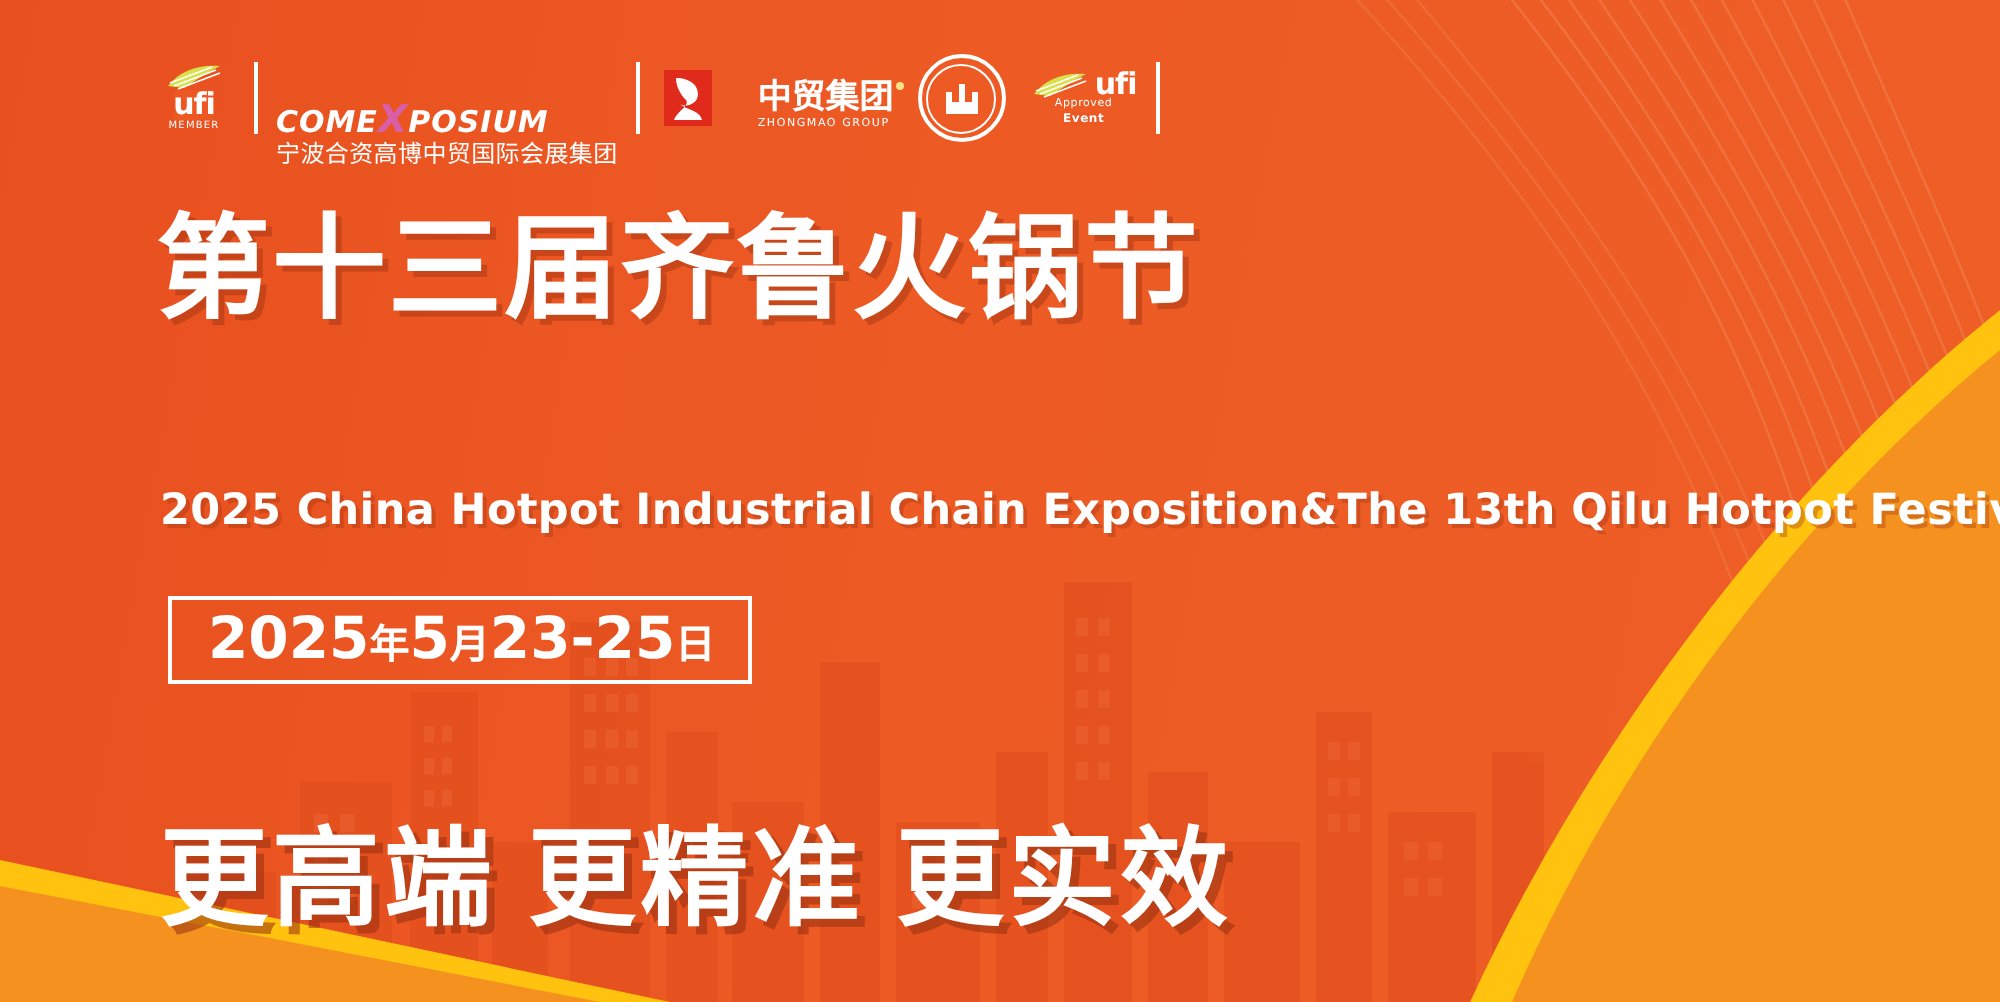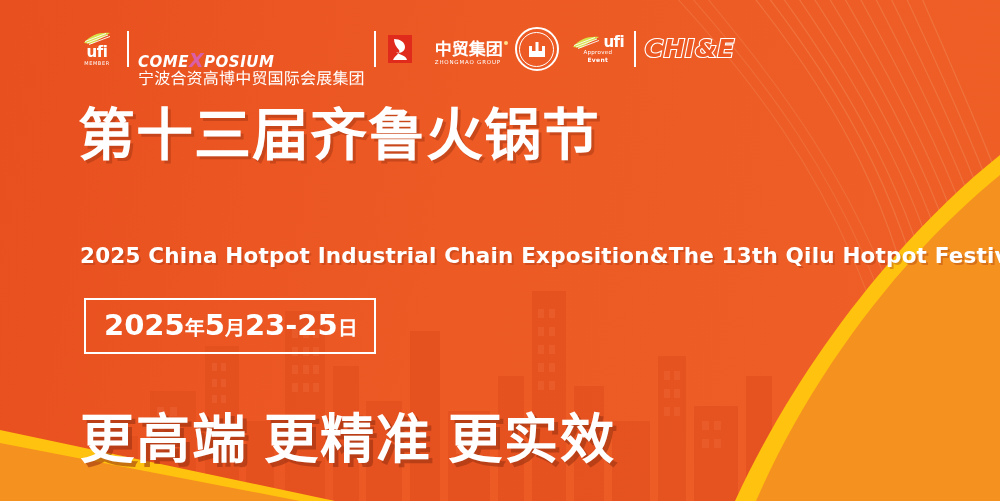--- a/index.html
+++ b/index.html
@@ -130,26 +130,26 @@
     letter-spacing: 0.5px;
     white-space: nowrap;
     position: relative;
     margin-top: 38px;
   }
   .comex-word .x-mark {
     color: #d85fa8;
     font-size: 19px;
   }
   .comex-cn {
-    font-size: 16px;
+    font-size: 12px;
     line-height: 12px;
     color: #ffffff;
     letter-spacing: 0.2px;
     white-space: nowrap;
-    font-family: Liberation Sans, sans-serif;
+    font-family: Liberation Mono, monospace;
   }
 
   
   .zhongmao {
     display: flex;
     align-items: flex-end;
     gap: 20px;
   }
   .zm-mark {
     width: 30px;
@@ -297,21 +297,21 @@
     color: #ffffff;
     white-space: nowrap;
     text-shadow: 2px 2px 0 rgba(158, 52, 18, 0.35);
   }
 
   
   .date-box {
     position: absolute;
     left: 84px;
     top: 298px;
-    height: 56px;
+    height: 44px;
     border: 2.5px solid #ffffff;
     display: flex;
     align-items: center;
     padding: 0 16px 0 18px;
     box-sizing: border-box;
   }
   .date-text {
     font-family: "DejaVu Sans", sans-serif;
     font-weight: 700;
     font-size: 29px;
@@ -531,23 +531,20 @@
             </svg>
             <span class="ufi-ap-word">ufi</span>
           </div>
           <span class="ufi-ap-sub">Approved</span>
           <span class="ufi-ap-sub2">Event</span>
         </div>
       </div>
 
       <div class="logo-divider"></div>
 
-      <div class="logo-item">
-        <span class="chie">CHI&amp;E</span>
-      </div>
 
     </div>
 
     <div class="title-block">
       <div class="title-line">第十三届齐鲁火锅节</div>
     </div>
 
     <div class="subtitle-en">2025 China Hotpot Industrial Chain Exposition&amp;The 13th Qilu Hotpot Festival</div>
 
     <div class="date-box">

